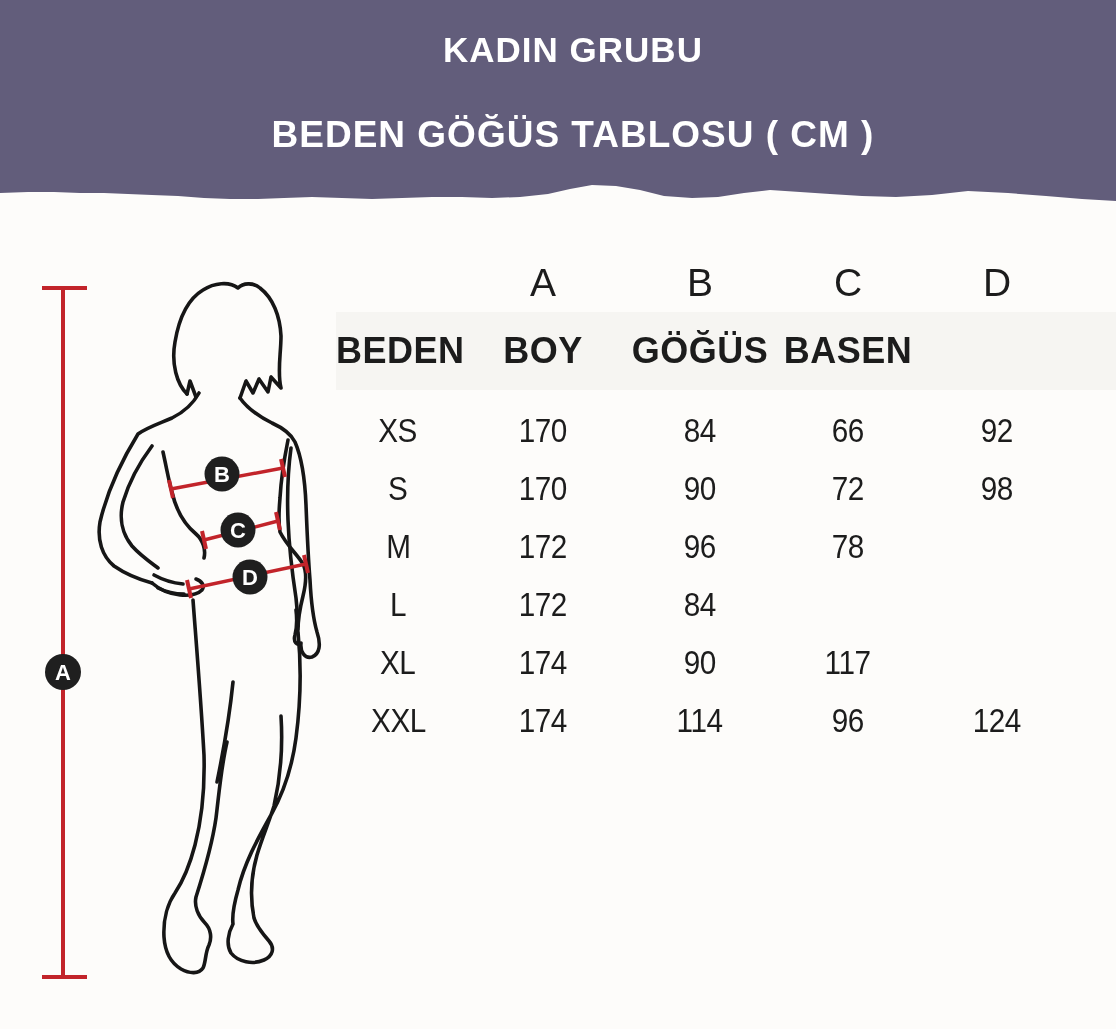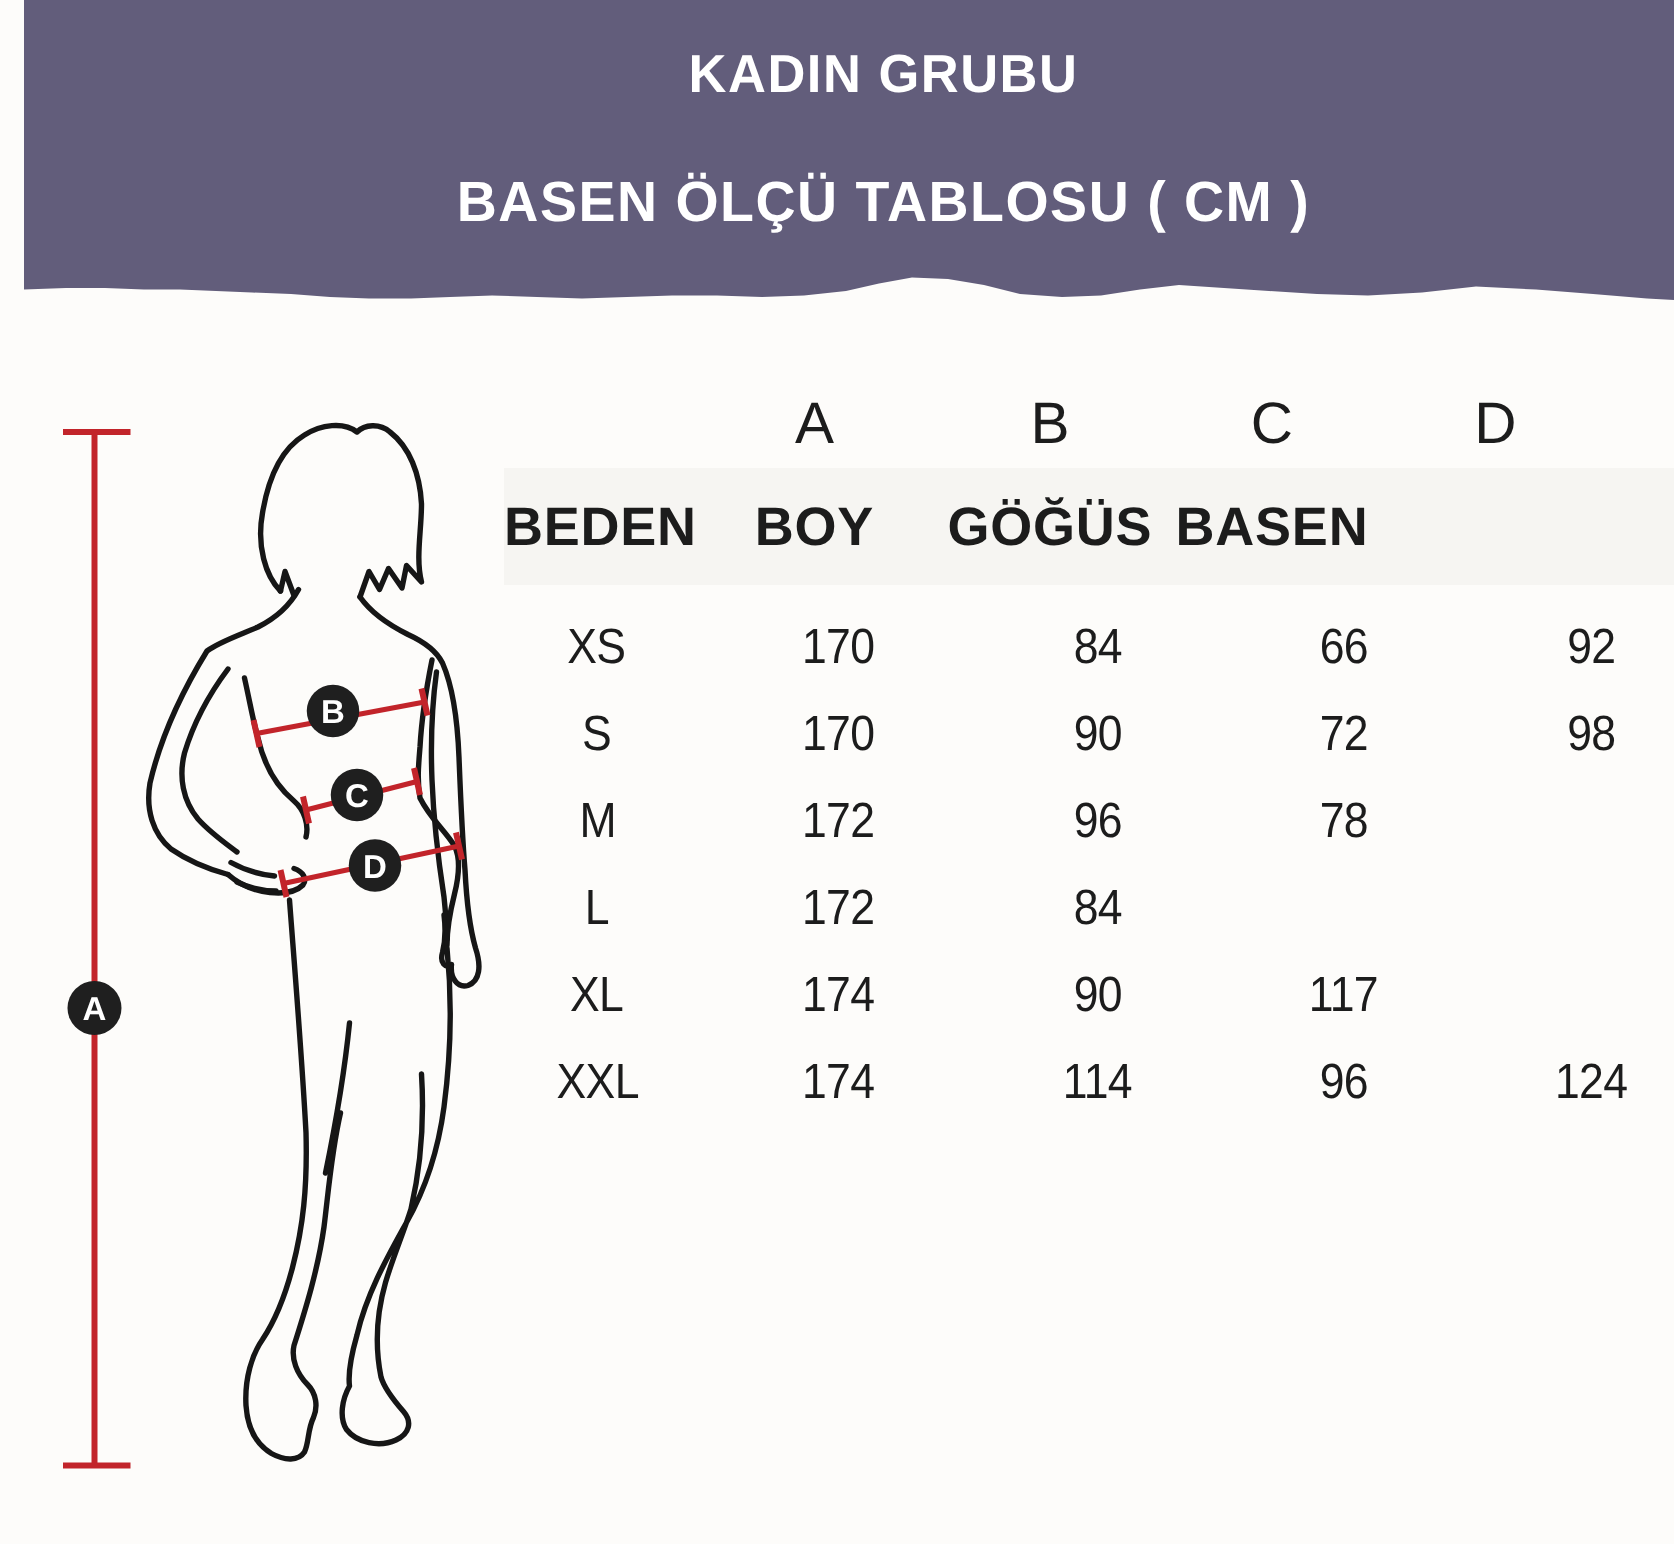--- a/index.html
+++ b/index.html
@@ -6,21 +6,21 @@
   body{
     width:1116px;height:1029px;
     background:#fdfcfa;
     font-family:"Liberation Sans",sans-serif;
     color:#1c1c1c;
     overflow:hidden;
   }
   .page{position:relative;width:1116px;height:1029px;}
 
   
-  .banner{position:absolute;left:16px;top:0;width:1036px;height:210px;}
+  .banner{position:absolute;left:0;top:0;width:1036px;height:210px;}
   .banner svg{position:absolute;left:0;top:0;}
   .banner-title,.banner-subtitle{
     position:absolute;left:0;width:1116px;text-align:center;
     color:#ffffff;font-weight:bold;letter-spacing:1px;
     padding-left:30px;box-sizing:border-box;
     transform:scaleY(1.02);
   }
   .banner-title{top:30px;font-size:35px;}
   .banner-subtitle{top:114px;font-size:37px;}
 
@@ -33,36 +33,36 @@
     position:absolute;left:336px;width:736px;
     display:grid;grid-template-columns:124px 166px 148px 148px 150px;
     align-items:center;
   }
   .grid .c{text-align:center;}
   .letters-row{top:256px;height:54px;font-size:39px;font-weight:normal;}
   .header-row{top:312px;height:78px;font-size:36px;font-weight:bold;letter-spacing:0.5px;}
   .rows{position:absolute;left:336px;top:402px;width:736px;}
   .trow{
     display:grid;grid-template-columns:124px 166px 148px 148px 150px;
-    height:58px;align-items:center;gap:16px;
+    height:58px;align-items:center;
   }
   .trow .c{text-align:center;font-size:33px;}
   .num{display:inline-block;transform:scaleX(0.9);letter-spacing:-0.5px;}
 </style>
 </head>
 <body>
 
 <div class="page">
 
   <div class="banner">
     <svg width="1116" height="210" viewBox="0 0 1116 210">
       <path fill="#625d7b" d="M0,0 H1116 V201 L1082,199 L1046,196 L1008,193 L968,191 L932,195 L896,197 L862,196 L830,194 L800,192 L770,190 L744,193 L718,197 L692,198 L664,196 L640,190 L616,186 L592,185 L570,189 L548,194 L520,197 L492,198 L462,197 L432,197 L402,198 L372,199 L342,198 L312,197 L284,198 L258,199 L230,199 L204,198 L178,196 L152,195 L128,194 L104,193 L80,193 L54,192 L28,192 L0,193 Z"></path>
     </svg>
     <div class="banner-title">KADIN GRUBU</div>
-    <div class="banner-subtitle">BASEN ÖLÇÜ TABLOSU ( CM )</div>
+    <div class="banner-subtitle">BEDEN GÖĞÜS TABLOSU ( CM )</div>
   </div>
 
   <div class="figure-wrap">
     <svg width="360" height="774" viewBox="0 255 360 774">
 
       <g stroke="#c2242a" stroke-width="4" stroke-linecap="butt">
         <line x1="63" y1="288" x2="63" y2="977"></line>
         <line x1="42" y1="288" x2="87" y2="288"></line>
         <line x1="42" y1="977" x2="87" y2="977"></line>
       </g>

